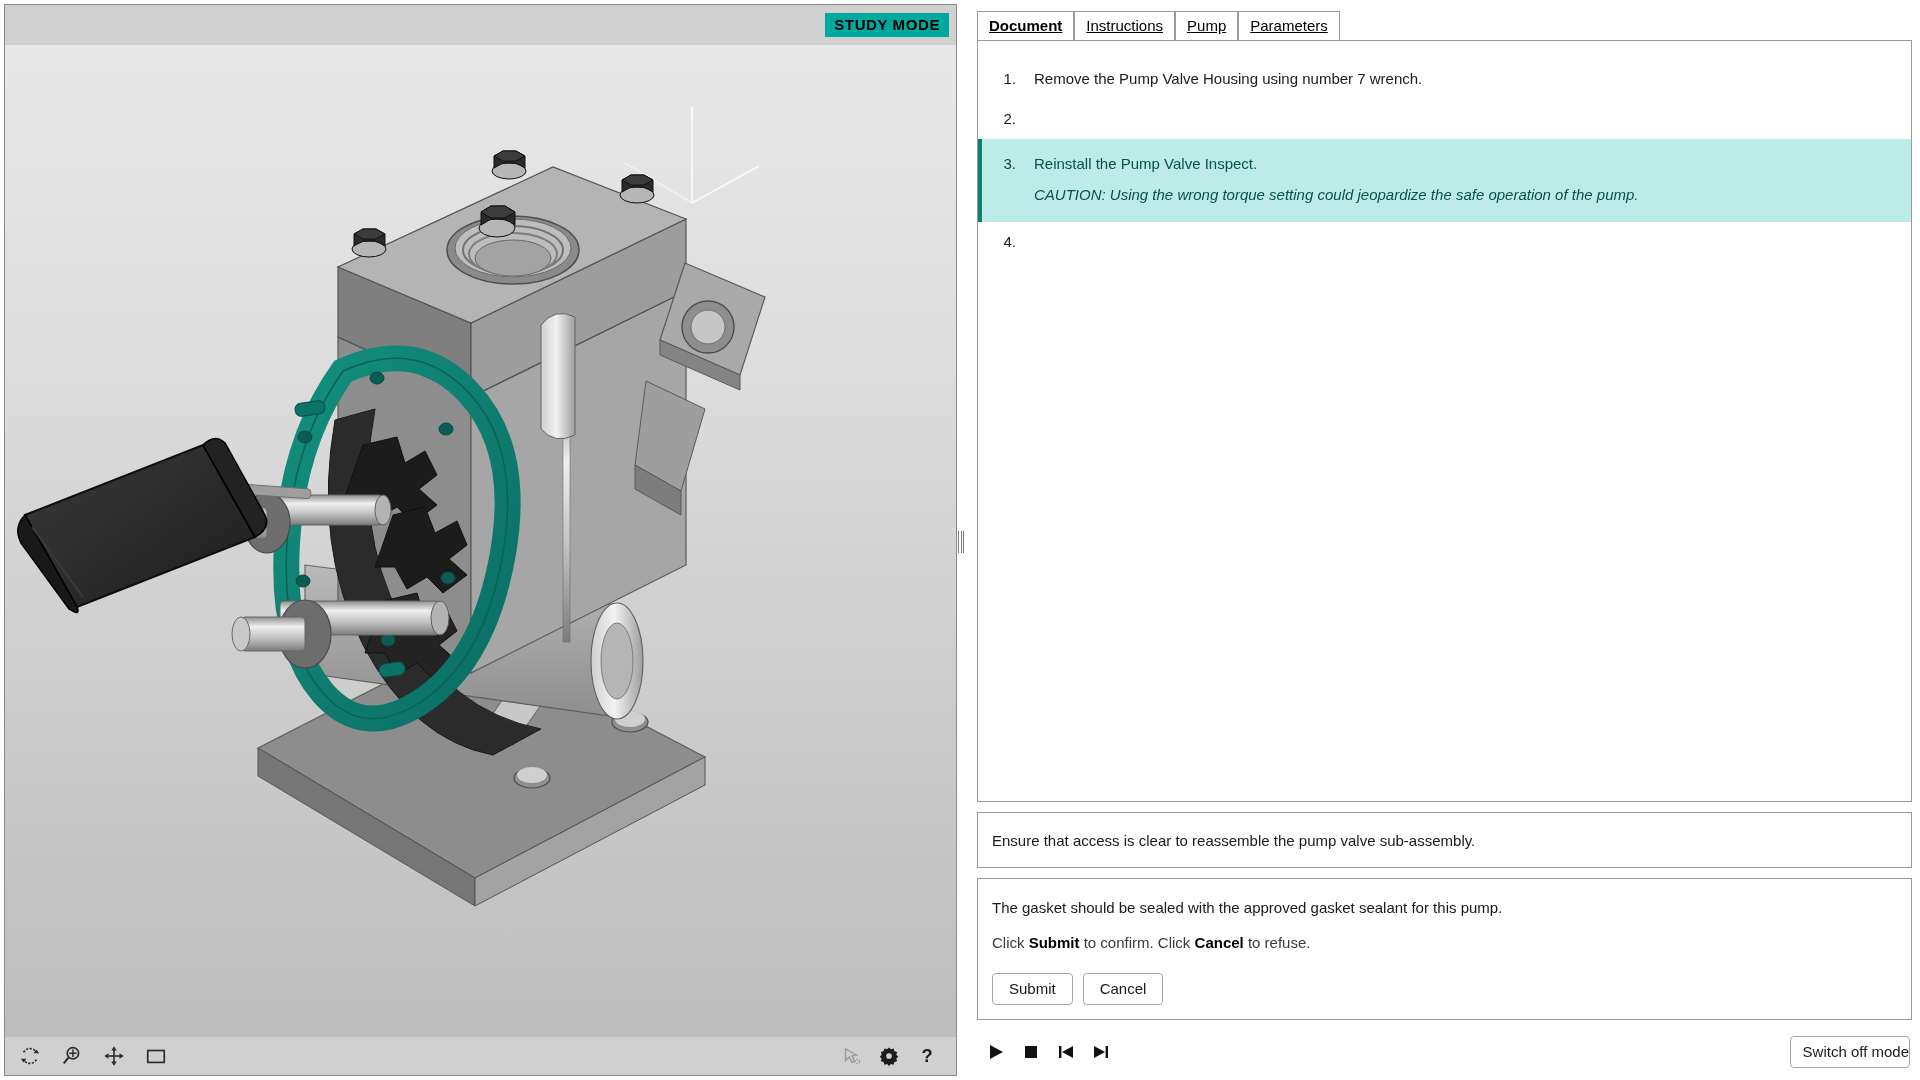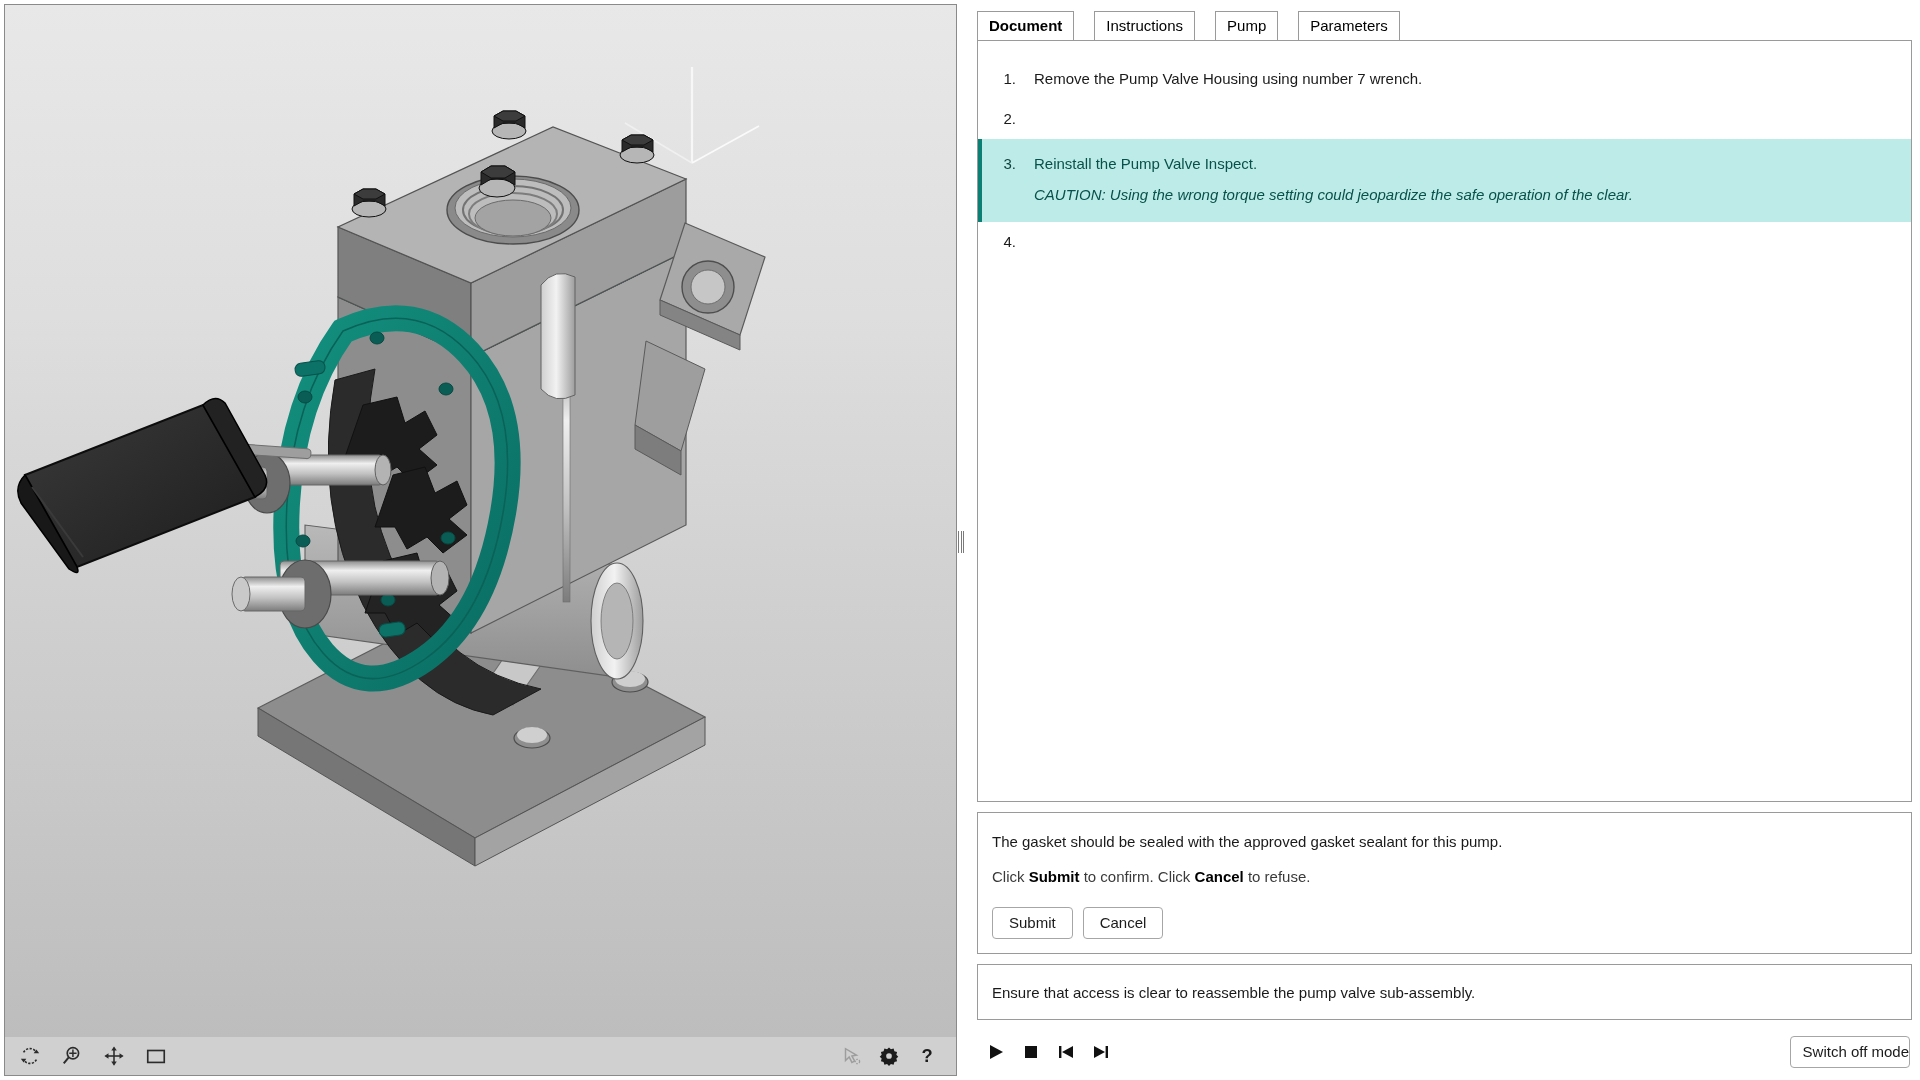--- a/index.html
+++ b/index.html
@@ -106,21 +106,22 @@
     padding: 4px 8px 4px 0;
   }
 
   
   #tabstrip {
     display: flex;
     align-items: flex-end;
     padding-left: 12px;
     height: 36px;
     flex: 0 0 36px;
-    gap: 20px;
+    gap: 0;
+    text-decoration: underline;
   }
   .tab {
     border: 1px solid #9a9a9a;
     border-bottom: none;
     background: #ffffff;
     font-size: 15px;
     color: #000;
     padding: 6px 11px 7px 11px;
     line-height: 1.1;
     cursor: pointer;
@@ -227,20 +228,23 @@
   }
 </style>
 </head>
 <body>
 
 <div id="app">
 
   <div id="viewer-panel">
     <div id="viewer-frame">
 
+      <div id="viewer-topbar">
+        <div id="study-mode-badge">STUDY MODE</div>
+      </div>
 
       <div id="viewport">
 
         <svg id="axis-triad" width="150" height="110" viewBox="0 0 150 110">
           <line x1="75" y1="100" x2="75" y2="4" stroke="#f7f7f7" stroke-width="2.2"></line>
           <line x1="75" y1="100" x2="8" y2="60" stroke="#f0f0f0" stroke-width="1.6"></line>
           <line x1="75" y1="100" x2="142" y2="63" stroke="#fafafa" stroke-width="1.8"></line>
         </svg>
 
         <svg id="model" viewBox="0 0 951 994" preserveAspectRatio="xMidYMid meet">
@@ -455,45 +459,45 @@
 
         <div class="step">
           <div class="num">2.</div>
         </div>
 
         <div class="step highlight">
           <div class="num">3.</div>
           <div class="body">
             <div>Reinstall the Pump Valve Inspect.</div>
             <div class="caution-line">
-              <span class="caution-label">CAUTION:</span><span> Using the wrong torque setting could jeopardize the safe operation of the clear.</span>
+              <span class="caution-label">CAUTION:</span><span> Using the wrong torque setting could jeopardize the safe operation of the pump.</span>
             </div>
           </div>
         </div>
 
         <div class="step">
           <div class="num">4.</div>
         </div>
 
       </div>
+    </div>
+
+    <div id="info-pane">
+      <span>Ensure that access is clear to reassemble the pump valve sub-assembly.</span>
     </div>
 
     <div id="dialog-pane">
       <div class="dlg-text">The gasket should be sealed with the approved gasket sealant for this pump.</div>
       <div class="dlg-sub">
         <span>Click </span><b>Submit</b><span> to confirm. Click </span><b>Cancel</b><span> to refuse.</span>
       </div>
       <div class="dlg-buttons">
         <button class="btn">Submit</button>
         <button class="btn">Cancel</button>
       </div>
-    </div>
-
-    <div id="info-pane">
-      <span>Ensure that access is clear to reassemble the pump valve sub-assembly.</span>
     </div>
 
     <div id="playbar">
       <div class="play-group">
         <svg class="pbtn" width="18" height="18" viewBox="0 0 18 18">
           <polygon points="3,2 16,9 3,16" fill="#111"></polygon>
         </svg>
         <svg class="pbtn" width="18" height="18" viewBox="0 0 18 18">
           <rect x="3" y="3" width="12" height="12" fill="#111"></rect>
         </svg>

